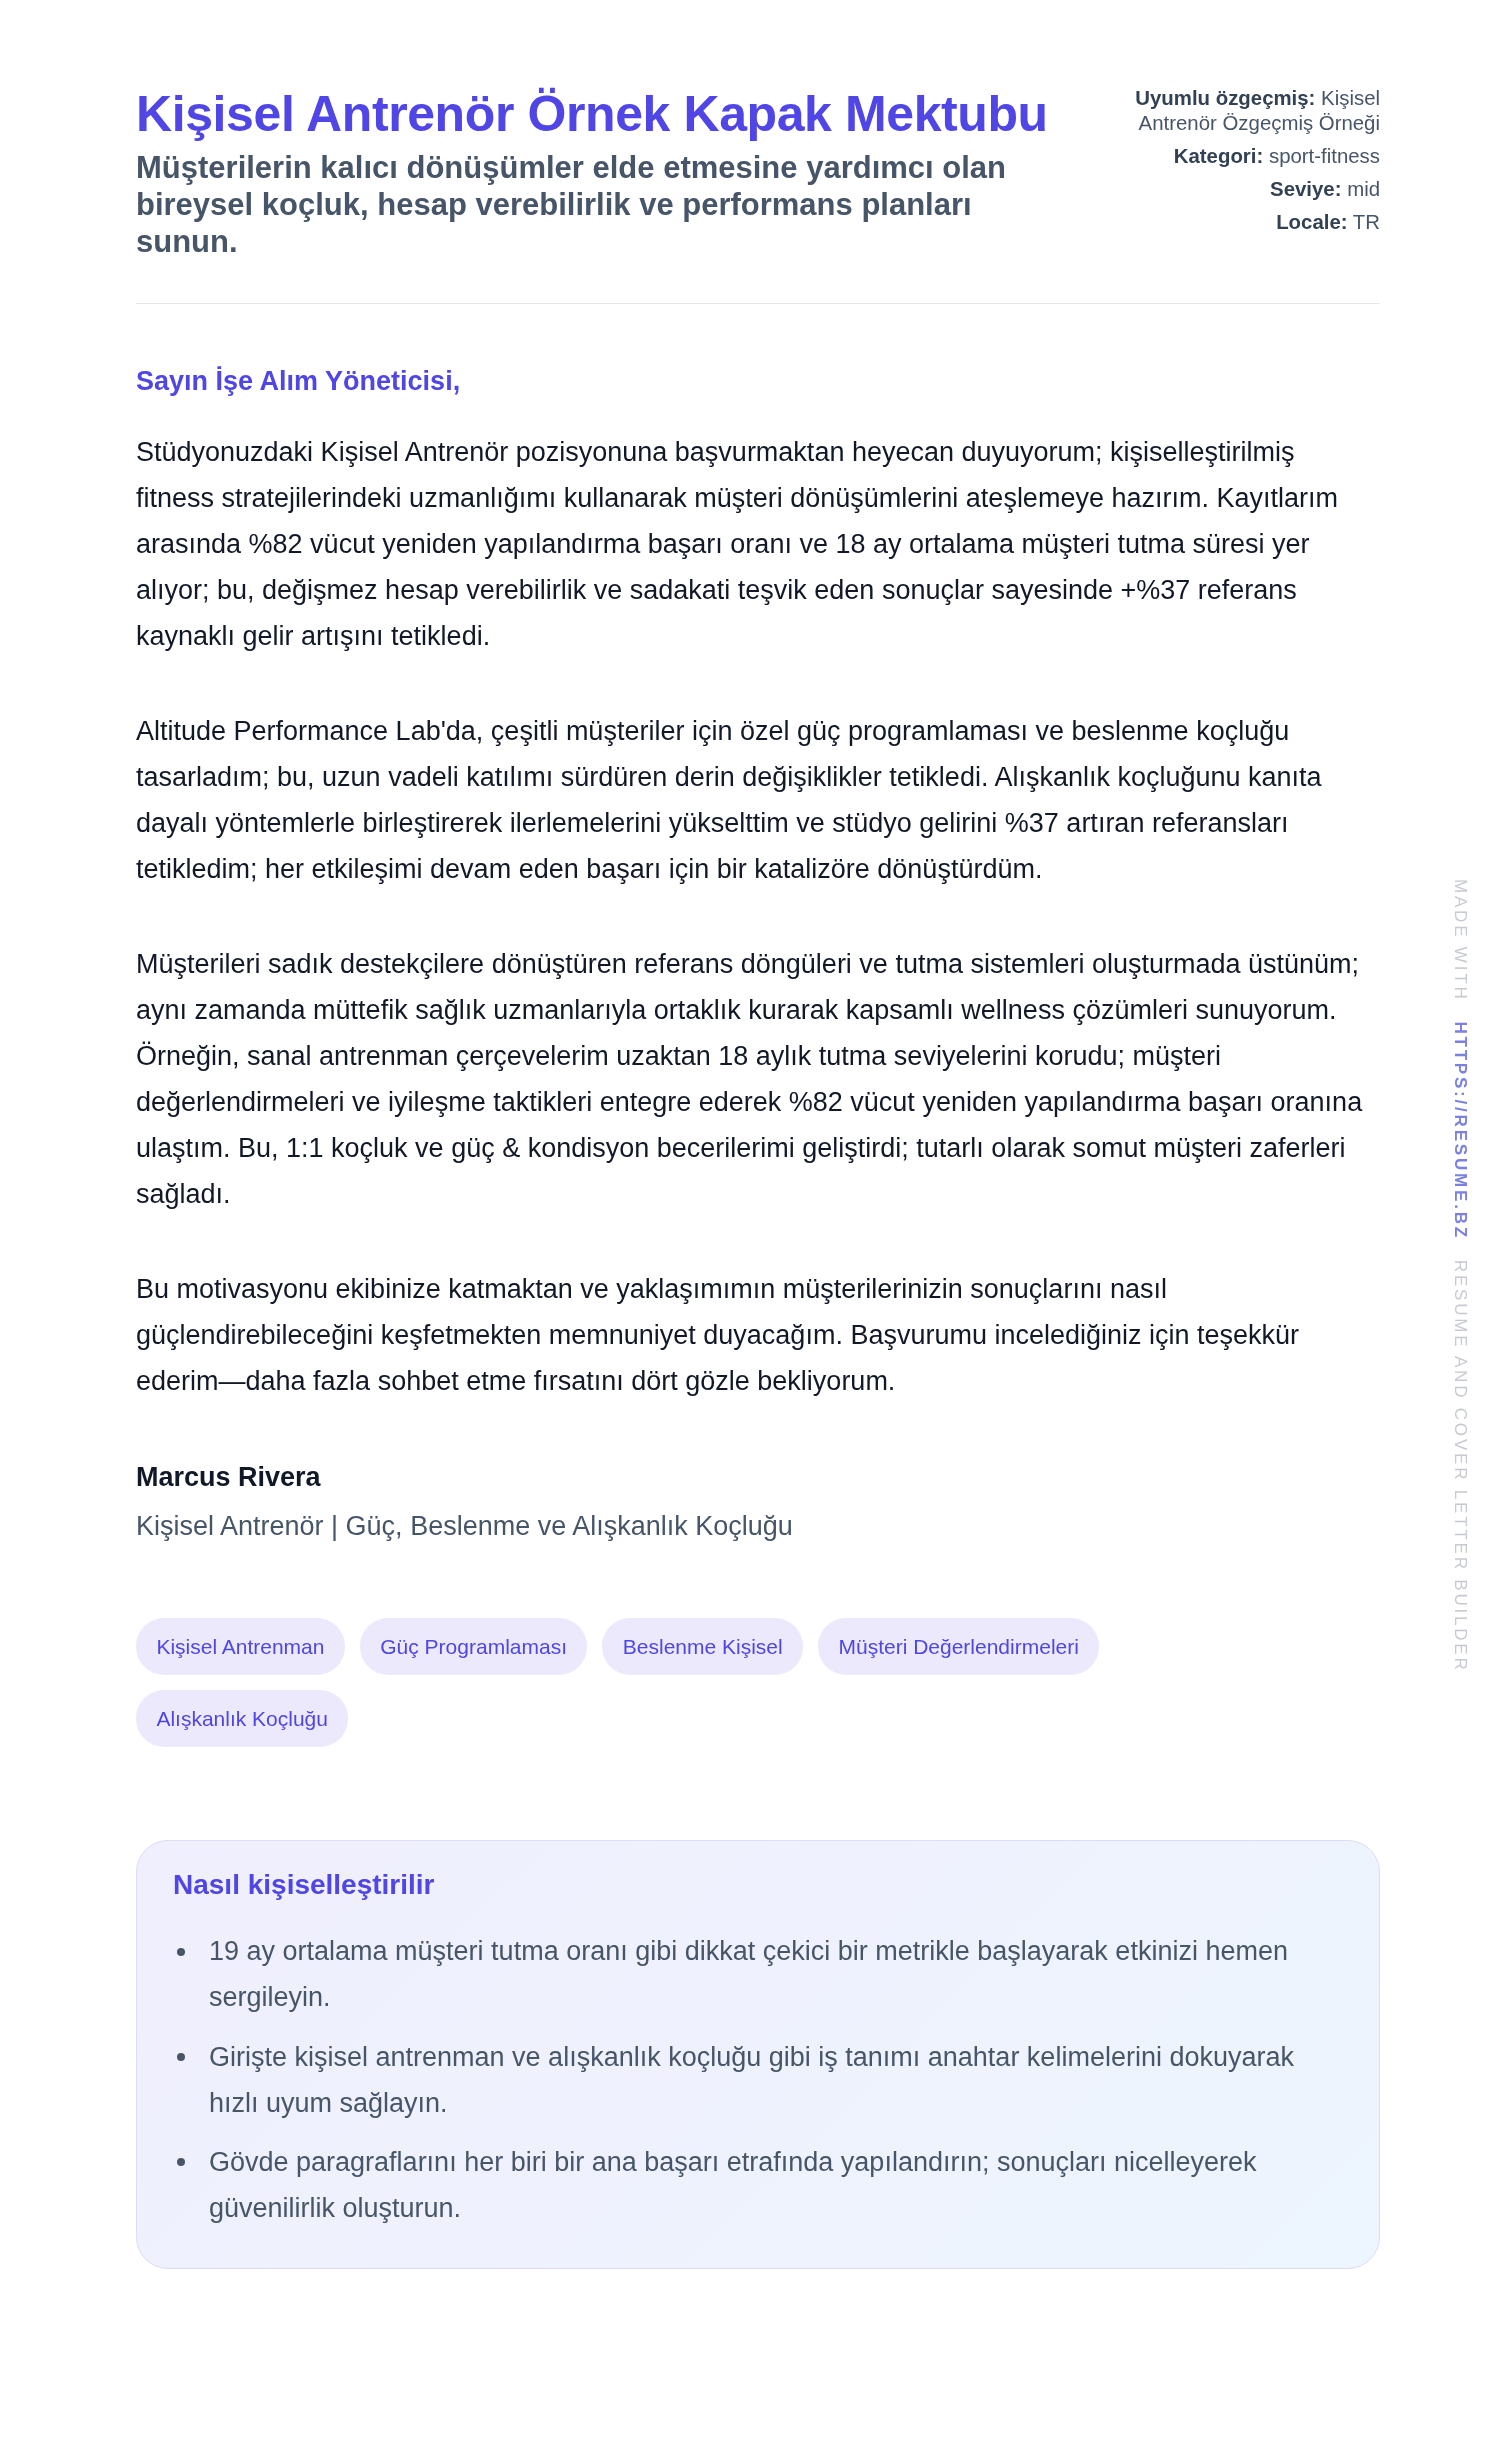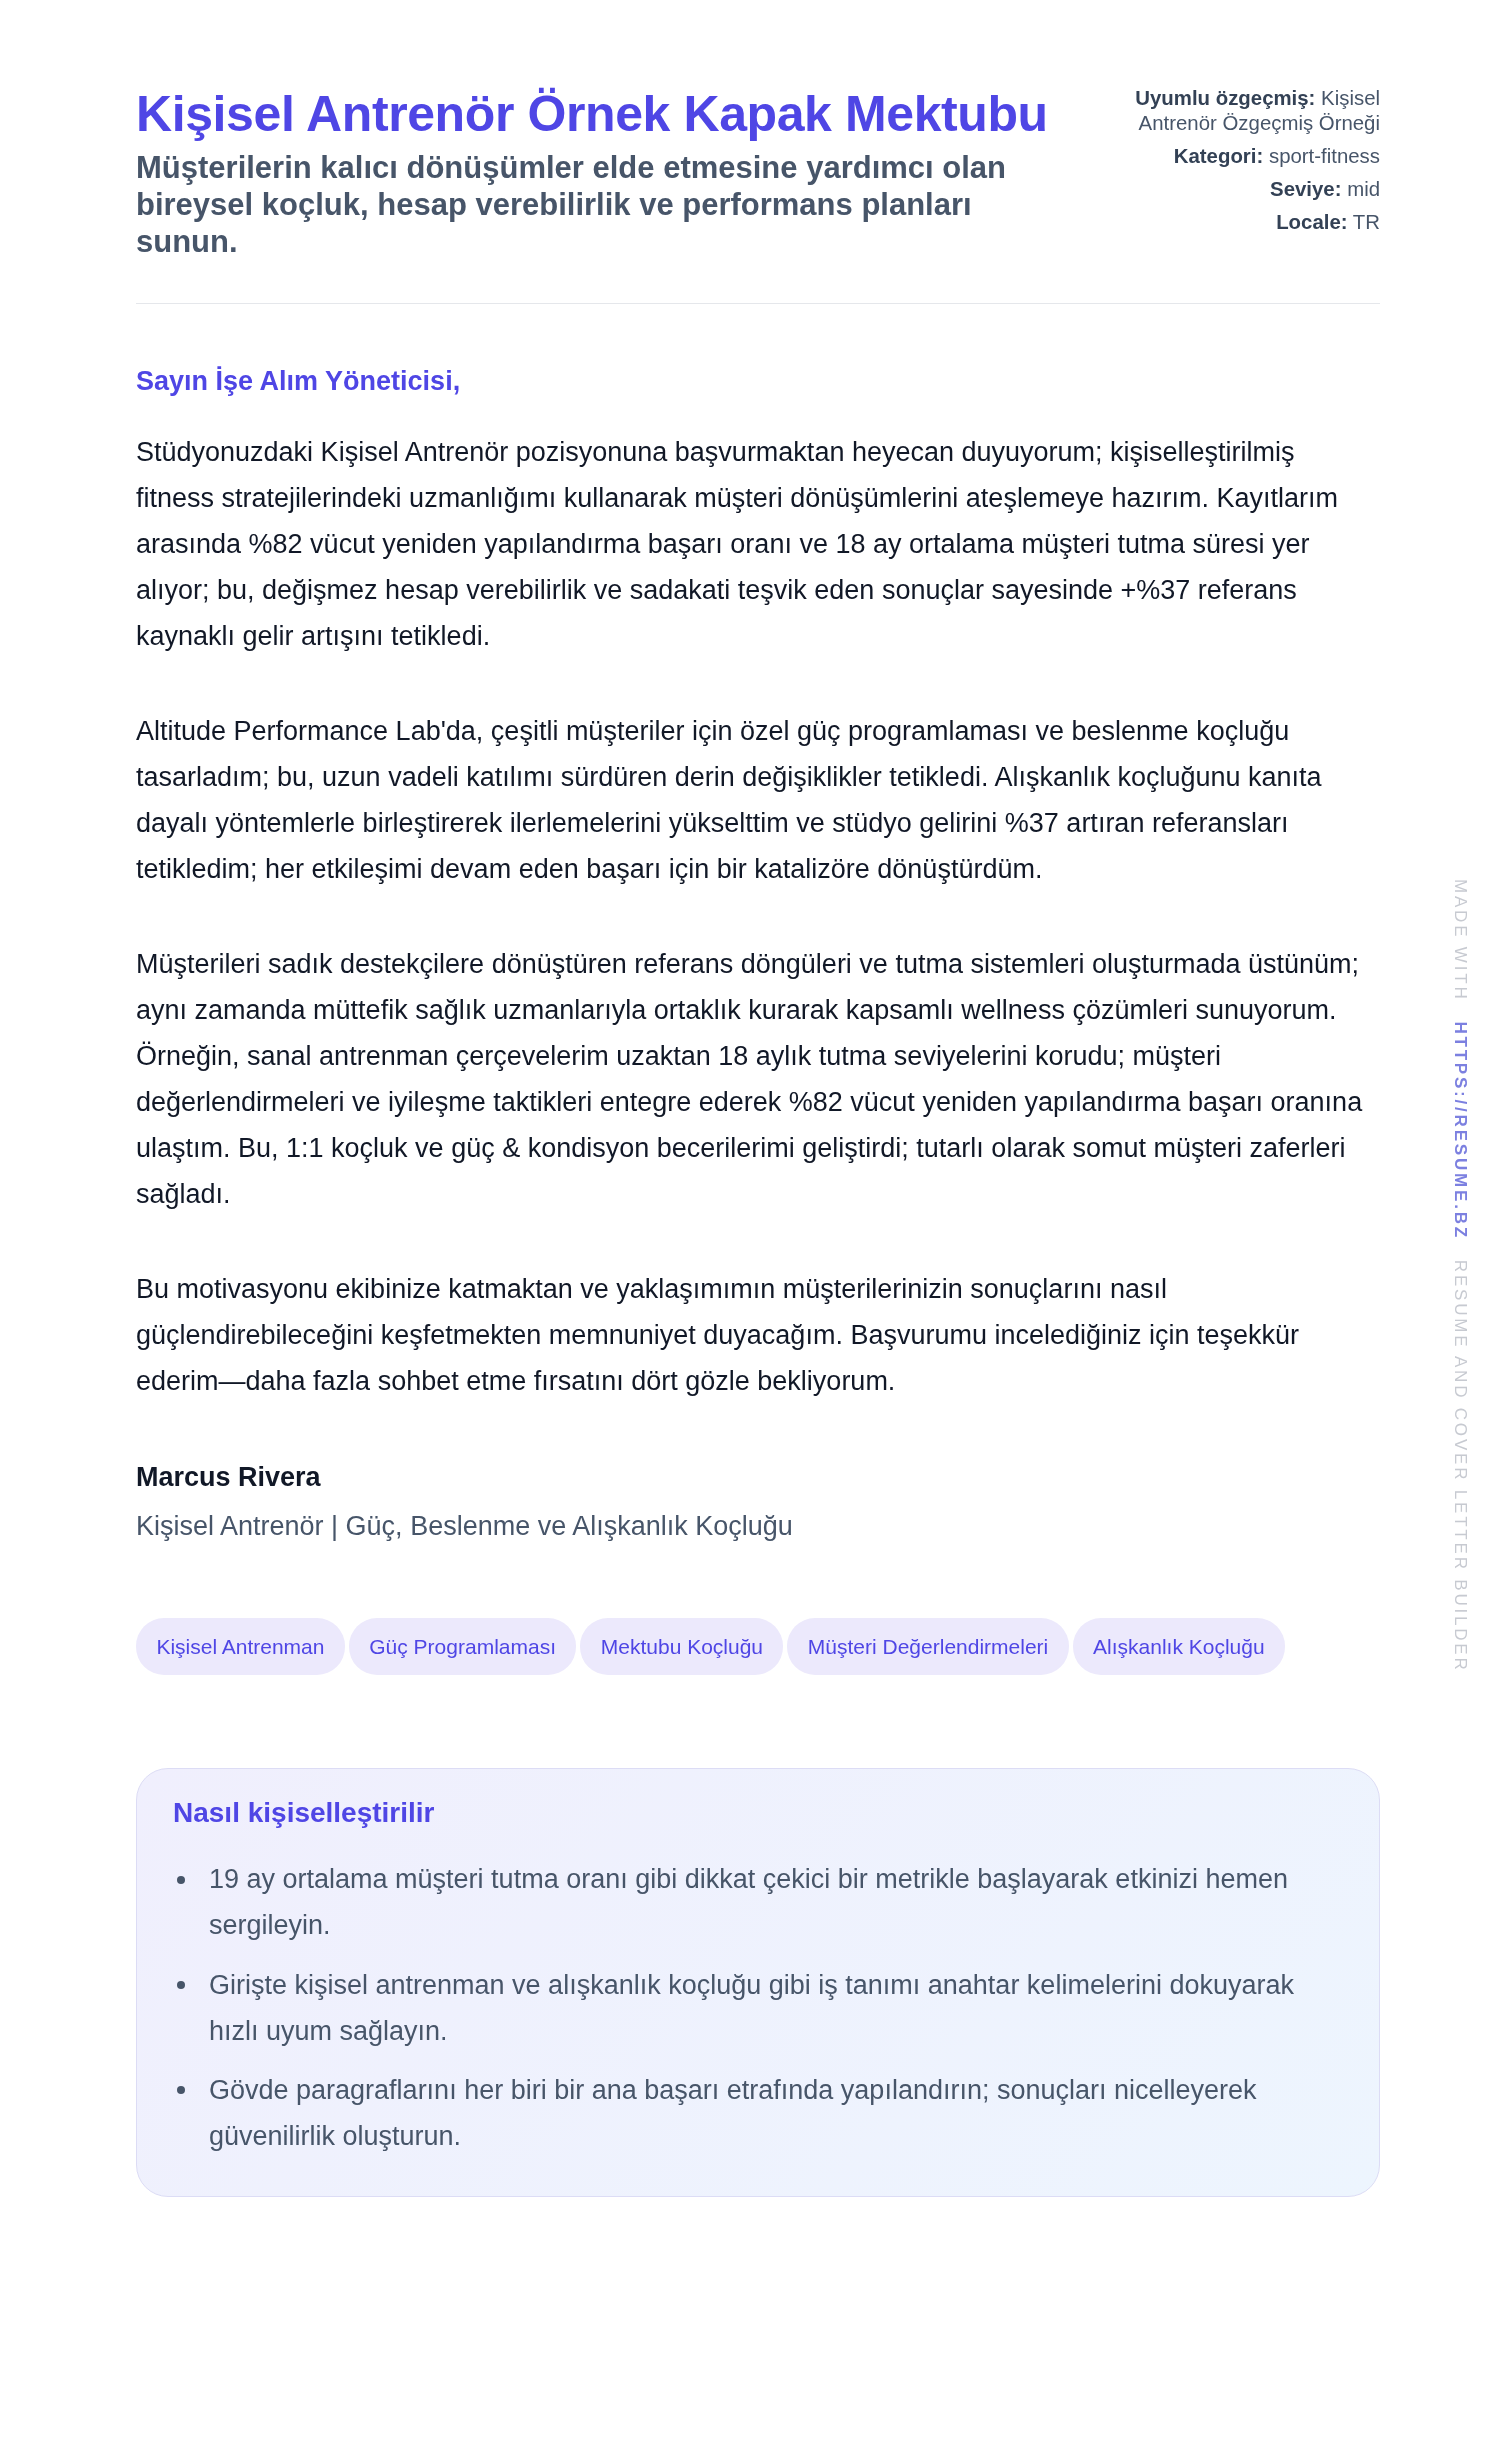--- a/index.html
+++ b/index.html
@@ -70,21 +70,21 @@
     }
     .sig-title {
       font-size: 27px;
       color: #475569;
       margin-top: 18px;
     }
     .tags {
       margin-top: 76px;
       display: flex;
       flex-wrap: wrap;
-      gap: 15px 4px;
+      gap: 15px 15px;
       width: 1155px;
     }
     .tag {
       background: #ece9fc;
       color: #4f46e5;
       font-size: 21px;
       font-weight: 500;
       padding: 0 20.4px;
       height: 57px;
       line-height: 57px;
@@ -187,21 +187,21 @@
   </section>
 
   <section class="signature">
     <p class="sig-name">Marcus Rivera</p>
     <p class="sig-title">Kişisel Antrenör | Güç, Beslenme ve Alışkanlık Koçluğu</p>
   </section>
 
   <div class="tags">
     <span class="tag">Kişisel Antrenman</span>
     <span class="tag">Güç Programlaması</span>
-    <span class="tag">Mektubu Koçluğu</span>
+    <span class="tag">Beslenme Kişisel</span>
     <span class="tag">Müşteri Değerlendirmeleri</span>
     <span class="tag">Alışkanlık Koçluğu</span>
   </div>
 
   <section class="tips">
     <h2 class="tips-title">Nasıl kişiselleştirilir</h2>
     <ul class="tips-list">
       <li>19 ay ortalama müşteri tutma oranı gibi dikkat çekici bir metrikle başlayarak etkinizi hemen sergileyin.</li>
       <li>Girişte kişisel antrenman ve alışkanlık koçluğu gibi iş tanımı anahtar kelimelerini dokuyarak hızlı uyum sağlayın.</li>
       <li>Gövde paragraflarını her biri bir ana başarı etrafında yapılandırın; sonuçları nicelleyerek güvenilirlik oluşturun.</li>

